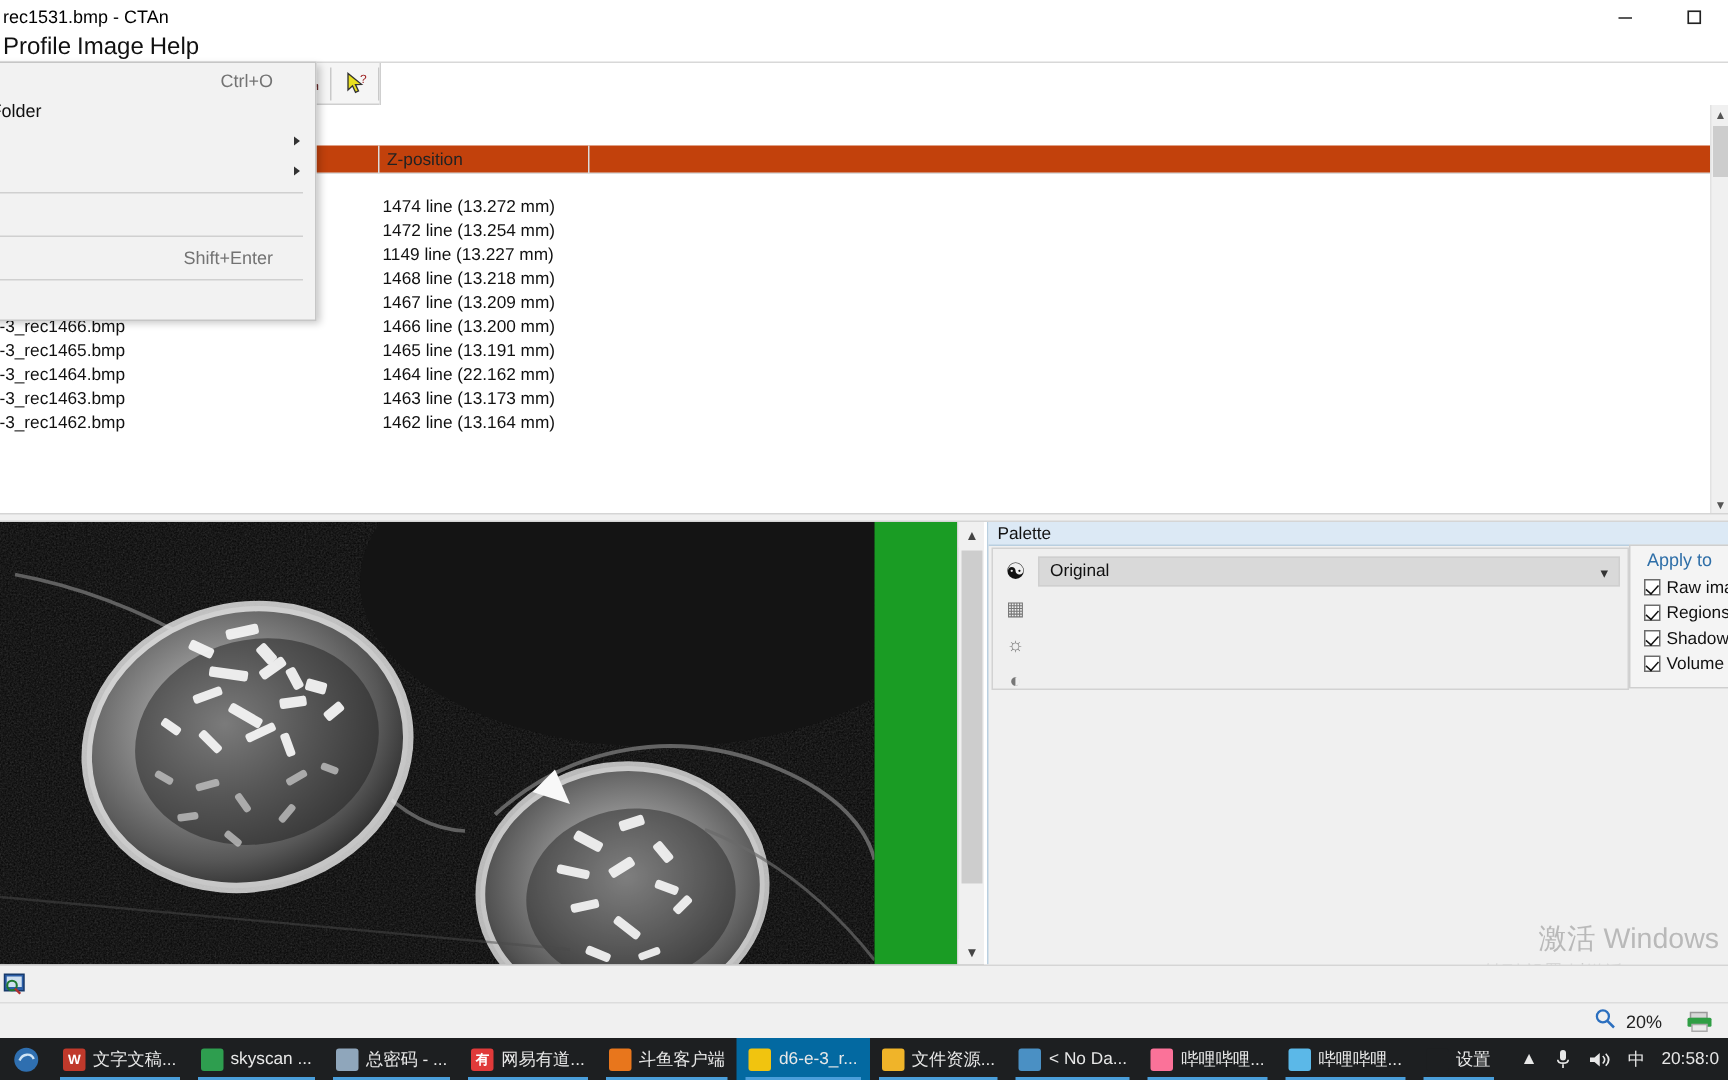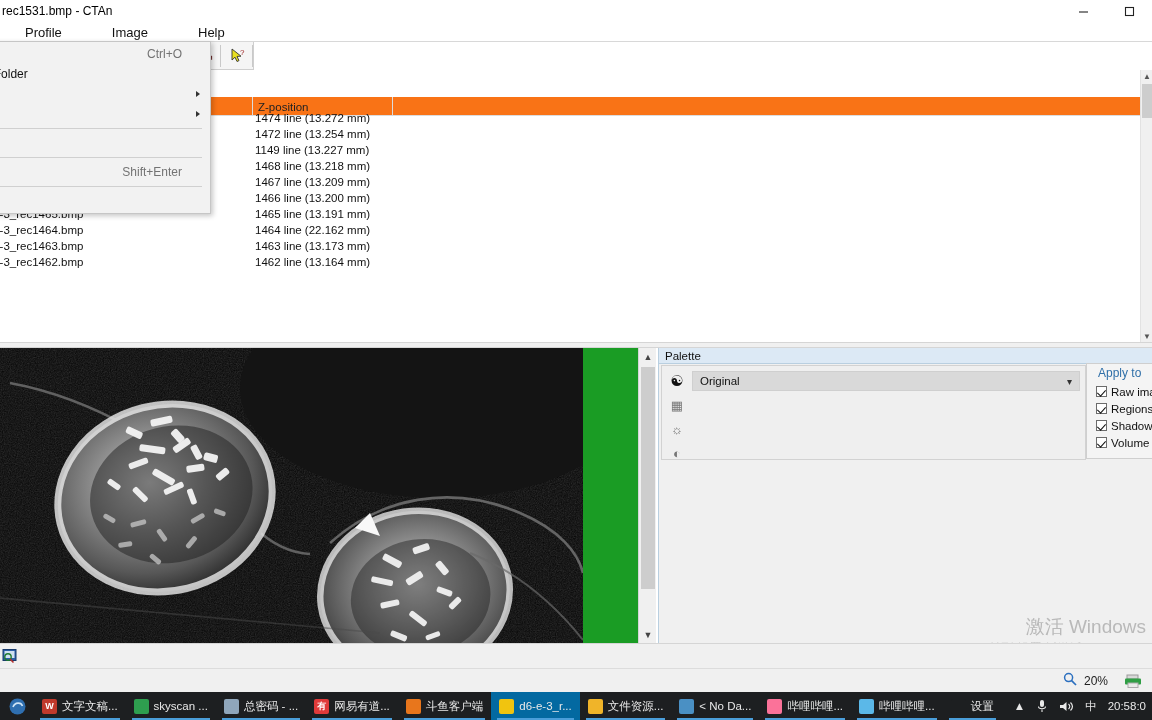--- a/index.html
+++ b/index.html
@@ -26,21 +26,21 @@
   }
   .winbtn svg { display: block; }
 
   
   .menubar {
     position: absolute; left: 0; top: 23px; width: 1152px; height: 19px;
     background: #ffffff; display: flex; align-items: center;
     border-bottom: 1px solid #d8d8d8;
   }
   .menubar .mi {
-    font-size: 13px; color: #111; padding: 1px 25px; white-space: nowrap;
+    font-size: 16px; color: #111; padding: 1px 2px; white-space: nowrap;
   }
 
   
   .toolbar {
     position: absolute; left: 0; top: 42px; width: 1152px; height: 28px;
     background: #f5f5f5; border-bottom: 1px solid #cfcfcf;
   }
   .tb-sep {
     position: absolute; top: 3px; width: 1px; height: 22px; background: #c9c9c9;
   }
@@ -76,28 +76,28 @@
   }
   .dd-sep { height: 1px; background: #d0d0d0; margin: 4px 8px; }
 
   
   .listpanel {
     position: absolute; left: 0; top: 70px; width: 1152px; height: 272px;
     background: #ffffff; overflow: hidden;
   }
   .list-headers {
     position: absolute; left: 0; top: 27px; width: 1152px; height: 19px;
-    border-bottom: 1px solid #dcdcdc; background: #f97316;
+    border-bottom: 1px solid #dcdcdc; background: #c2410c;
   }
   .hdr-cell {
     position: absolute; top: 0; height: 19px; font-size: 11.5px; color: #222;
     display: flex; align-items: center; padding-left: 5px;
     border-right: 1px solid #dcdcdc;
   }
-  .list-rows { position: absolute; left: 0; top: 40px; width: 1004px; text-align: right; }
+  .list-rows { position: absolute; left: 0; top: 60px; width: 1004px; text-align: right; }
   .lrow { height: 16px; position: relative; }
   .lrow .fname {
     position: absolute; left: -17px; top: 0; font-size: 11.5px; color: #111;
     white-space: nowrap; line-height: 16px;
   }
   .lrow .zpos {
     position: absolute; left: 255px; top: 0; font-size: 11.5px; color: #111;
     white-space: nowrap; line-height: 16px;
   }
   .list-vscroll {

